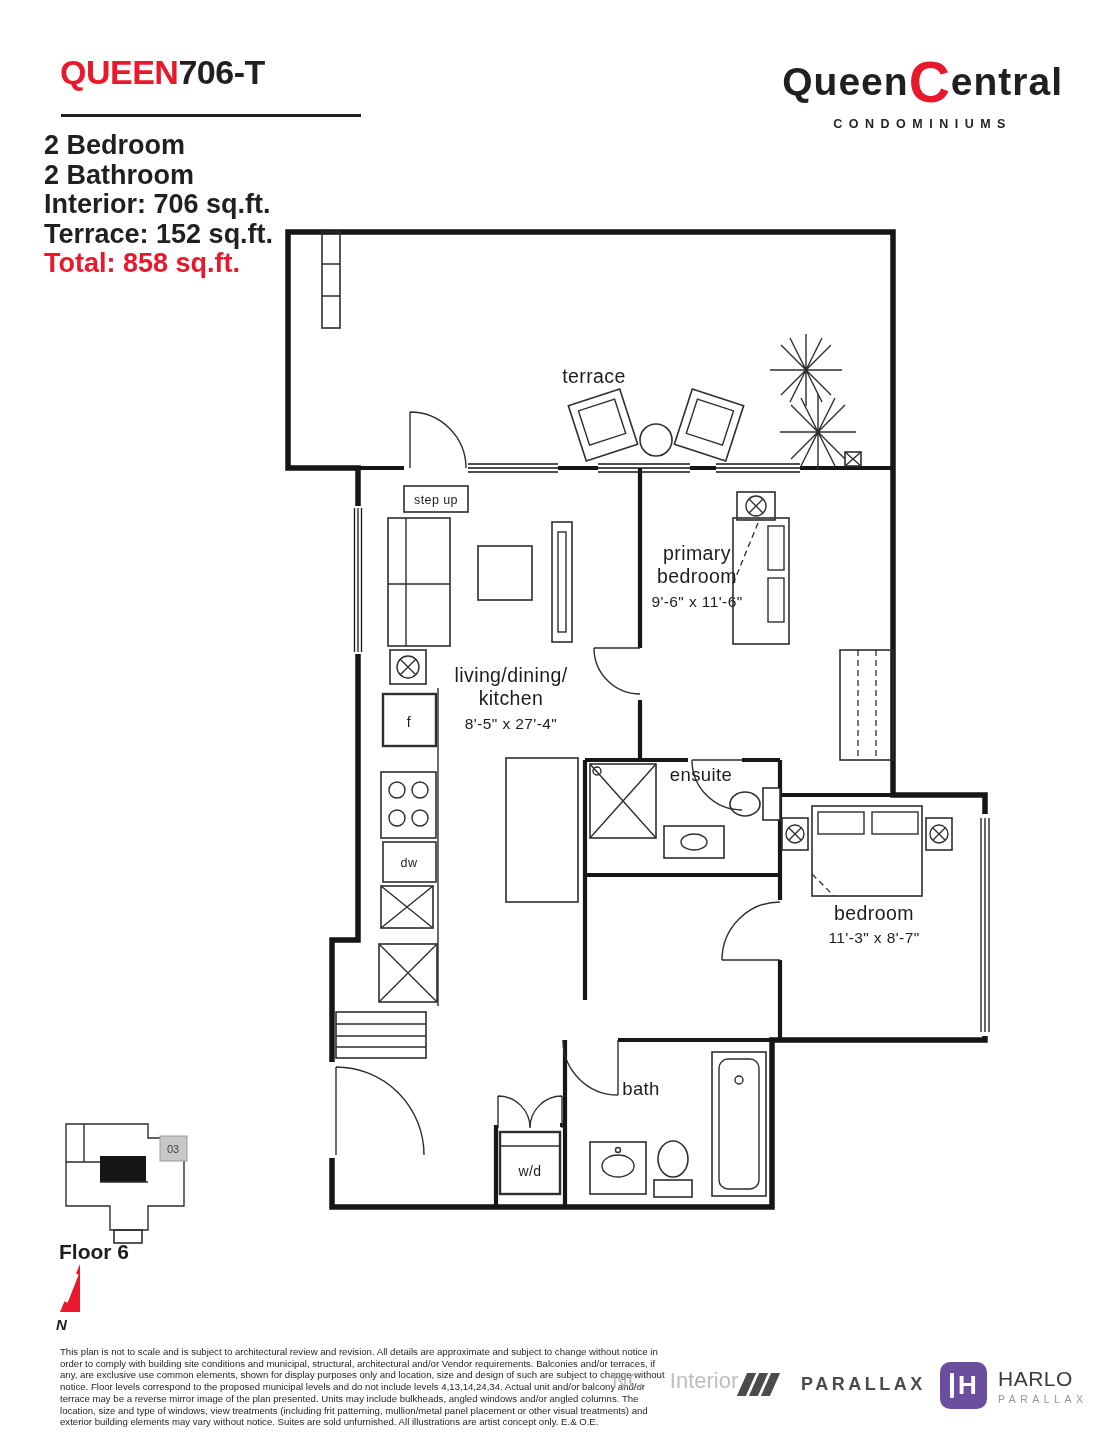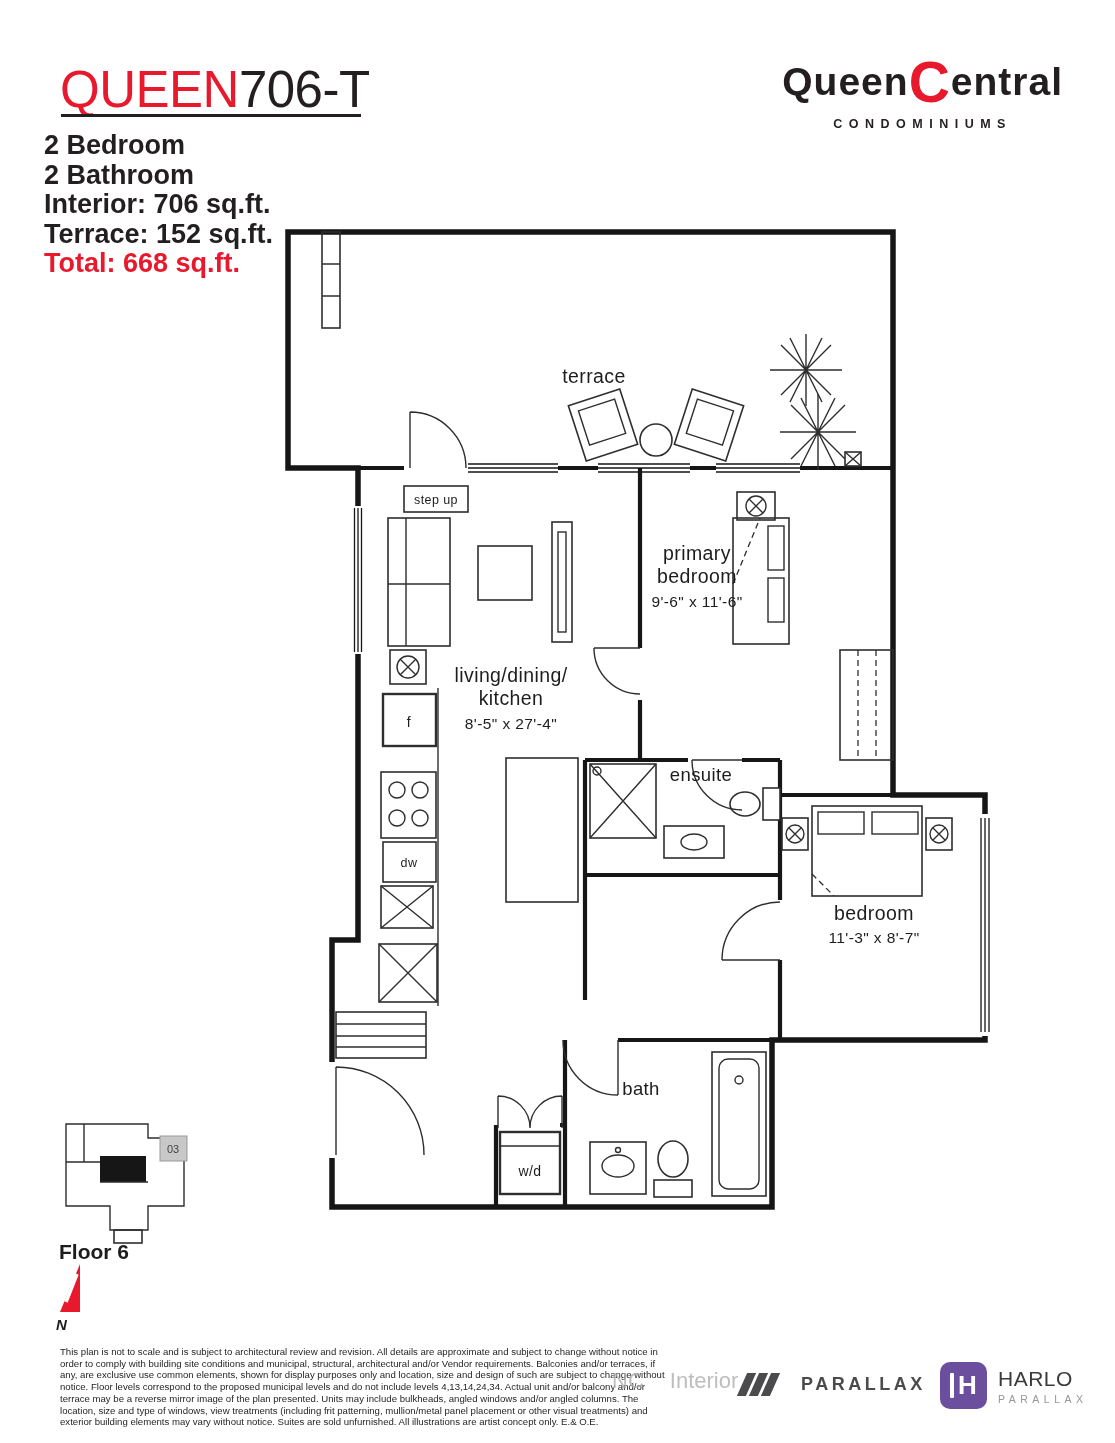--- a/index.html
+++ b/index.html
@@ -1,19 +1,19 @@
 <!DOCTYPE html>
 <html><head>
 <meta charset="utf-8">
 <style>
   html,body{margin:0;padding:0;background:#fff;}
   .page{position:relative;width:1115px;height:1443px;background:#fff;overflow:hidden;
         font-family:"Liberation Sans",sans-serif;color:#231f20;}
   
-  .title{position:absolute;left:60px;top:64px;font-size:51px;font-weight:400;letter-spacing:-.5px;line-height:1;}
+  .title{position:absolute;left:60px;top:55px;font-size:34px;font-weight:700;letter-spacing:-.5px;line-height:1;}
   .title .red{color:#e8192c;}
   .title-underline{position:absolute;left:61px;top:114px;width:300px;height:3px;background:#231f20;}
   .specs{position:absolute;left:44px;top:131px;font-size:27px;font-weight:700;line-height:29.5px;}
   .specs .total{color:#e8192c;}
   .brand{position:absolute;right:52px;top:54px;text-align:right;line-height:1;}
   .brand-main{font-size:39px;font-weight:600;letter-spacing:1px;white-space:nowrap;}
   .brand-c{color:#e8192c;font-size:57px;font-weight:700;vertical-align:-7px;}
   .brand-sub{font-size:12.5px;font-weight:600;letter-spacing:6.5px;margin-top:7px;text-align:center;}
   
   .plan{position:absolute;left:0;top:0;width:1115px;height:1443px;}
@@ -56,21 +56,21 @@
 
   <div class="title">
     <span class="red">QUEEN</span><span>706-T</span>
   </div>
   <div class="title-underline"></div>
   <div class="specs">
     <div>2 Bedroom</div>
     <div>2 Bathroom</div>
     <div>Interior: 706 sq.ft.</div>
     <div>Terrace: 152 sq.ft.</div>
-    <div class="total">Total: 668 sq.ft.</div>
+    <div class="total">Total: 858 sq.ft.</div>
   </div>
   <div class="brand">
     <div class="brand-main">
       <span>Queen</span><span class="brand-c">C</span><span>entral</span>
     </div>
     <div class="brand-sub">CONDOMINIUMS</div>
   </div>
 
   <svg class="plan" viewBox="0 0 1115 1443">
 

